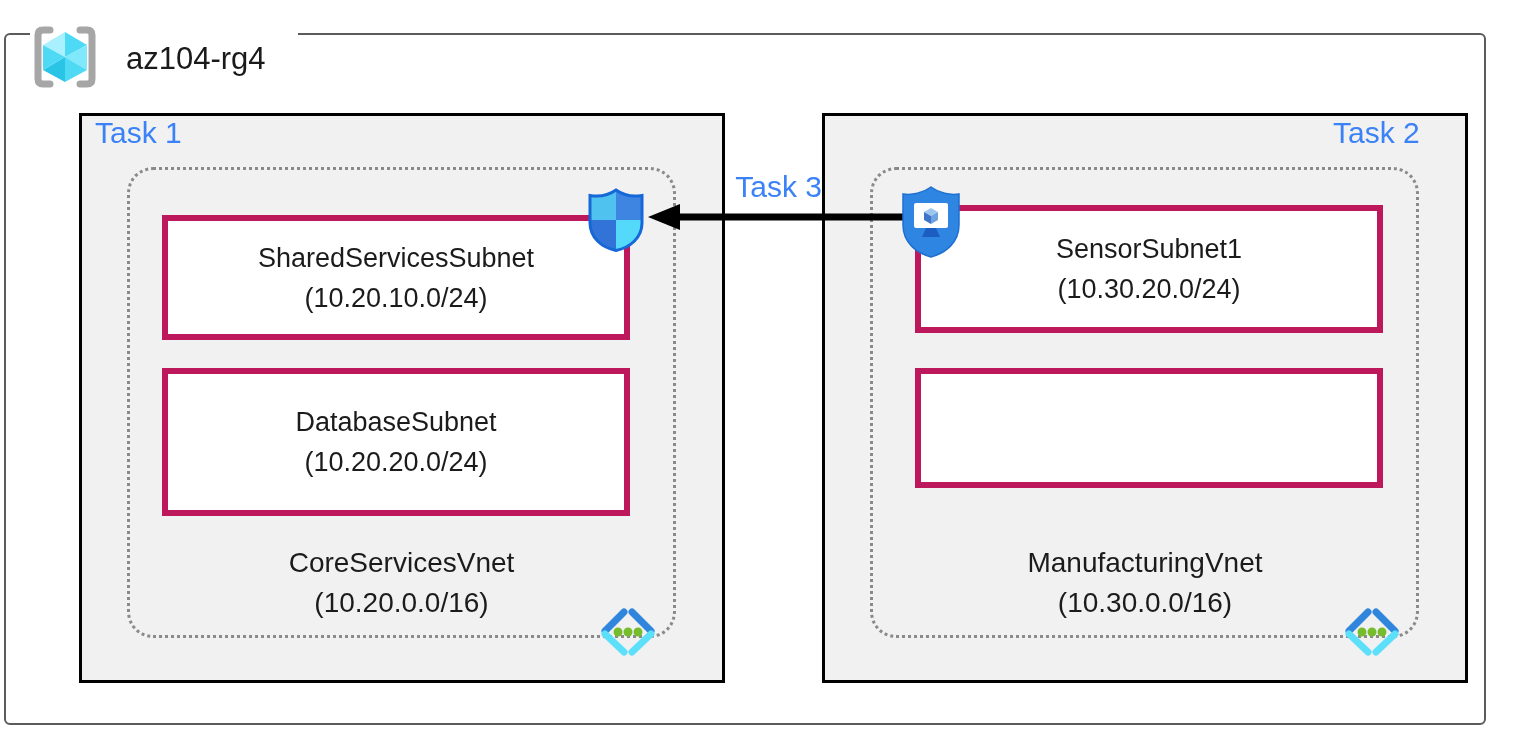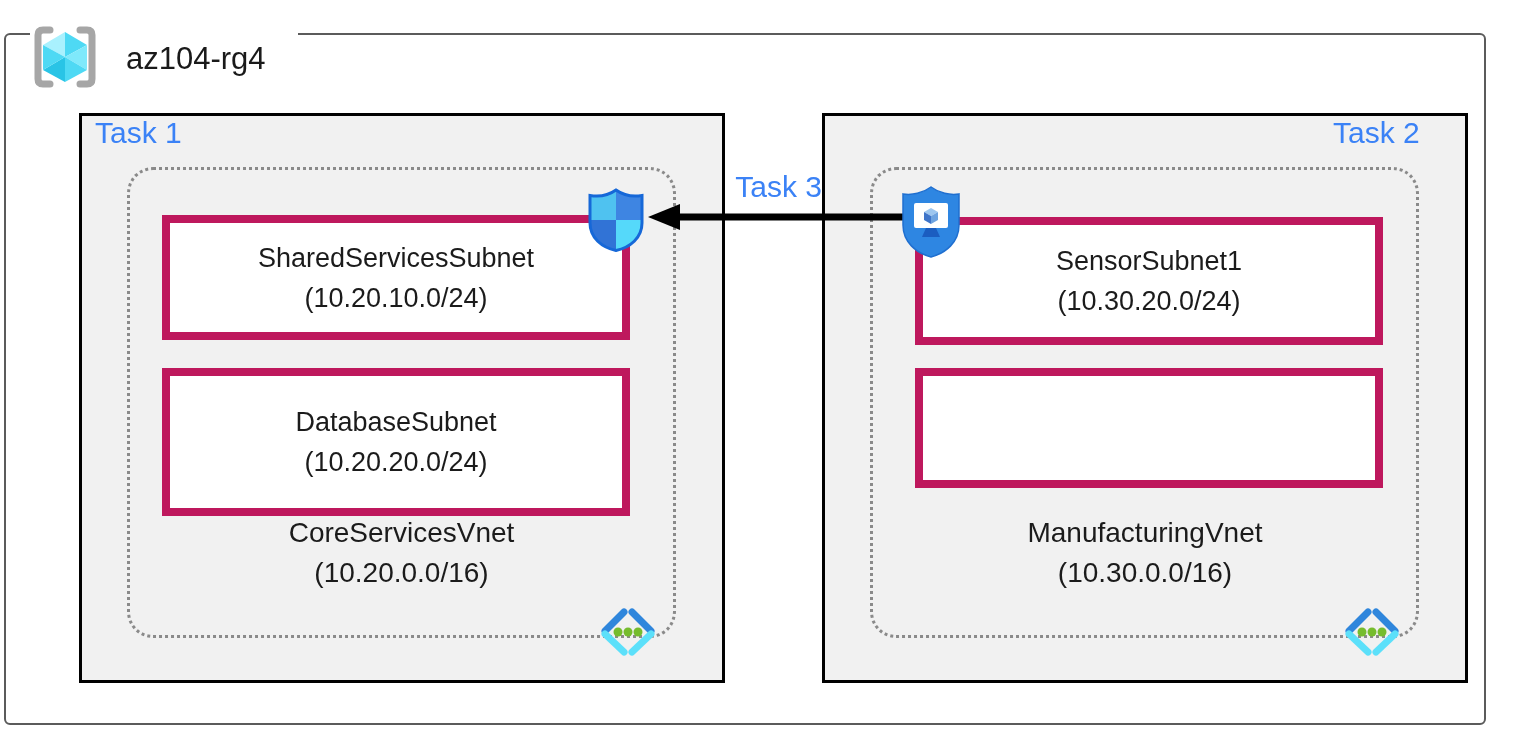--- a/index.html
+++ b/index.html
@@ -26,26 +26,26 @@
     position:absolute;font-size:30px;font-weight:normal;color:#3b82f6;z-index:6;white-space:nowrap;
   }
   .vnet-boundary{
     position:absolute;top:167px;width:549px;height:471px;
     border:3px dotted #8a8a8a;border-radius:26px;box-sizing:border-box;z-index:2;
   }
   .vnet-boundary.left{left:127px;}
   .vnet-boundary.right{left:870px;}
   .subnet-box{
     position:absolute;width:468px;height:125px;background:#ffffff;
-    border:8px solid #be185d;box-sizing:border-box;z-index:3;
+    border:6px solid #be185d;box-sizing:border-box;z-index:3;
     display:flex;flex-direction:column;align-items:center;justify-content:center;
   }
   .subnet-box .line{font-size:27px;line-height:40px;text-align:center;}
   .vnet-caption{
-    position:absolute;top:513px;width:549px;text-align:center;z-index:3;
+    position:absolute;top:543px;width:549px;text-align:center;z-index:3;
   }
   .vnet-caption .line{font-size:28px;line-height:40px;}
   .icon{position:absolute;z-index:8;}
   .arrow-layer{position:absolute;left:0;top:0;width:1527px;height:730px;z-index:7;pointer-events:none;}
 </style>
 </head>
 <body>
 
 <div class="stage">
 
@@ -81,21 +81,21 @@
 
   <div class="subnet-box" style="left:162px;top:215px;">
     <div class="line">SharedServicesSubnet</div>
     <div class="line">(10.20.10.0/24)</div>
   </div>
   <div class="subnet-box" style="left:162px;top:368px;height:148px;">
     <div class="line">DatabaseSubnet</div>
     <div class="line">(10.20.20.0/24)</div>
   </div>
 
-  <div class="subnet-box" style="left:915px;top:217px;height:128px;">
+  <div class="subnet-box" style="left:915px;top:205px;height:128px;">
     <div class="line">SensorSubnet1</div>
     <div class="line">(10.30.20.0/24)</div>
   </div>
   <div class="subnet-box" style="left:915px;top:368px;height:120px;">
   </div>
 
   <div class="vnet-caption" style="left:127px;">
     <div class="line">CoreServicesVnet</div>
     <div class="line">(10.20.0.0/16)</div>
   </div>

